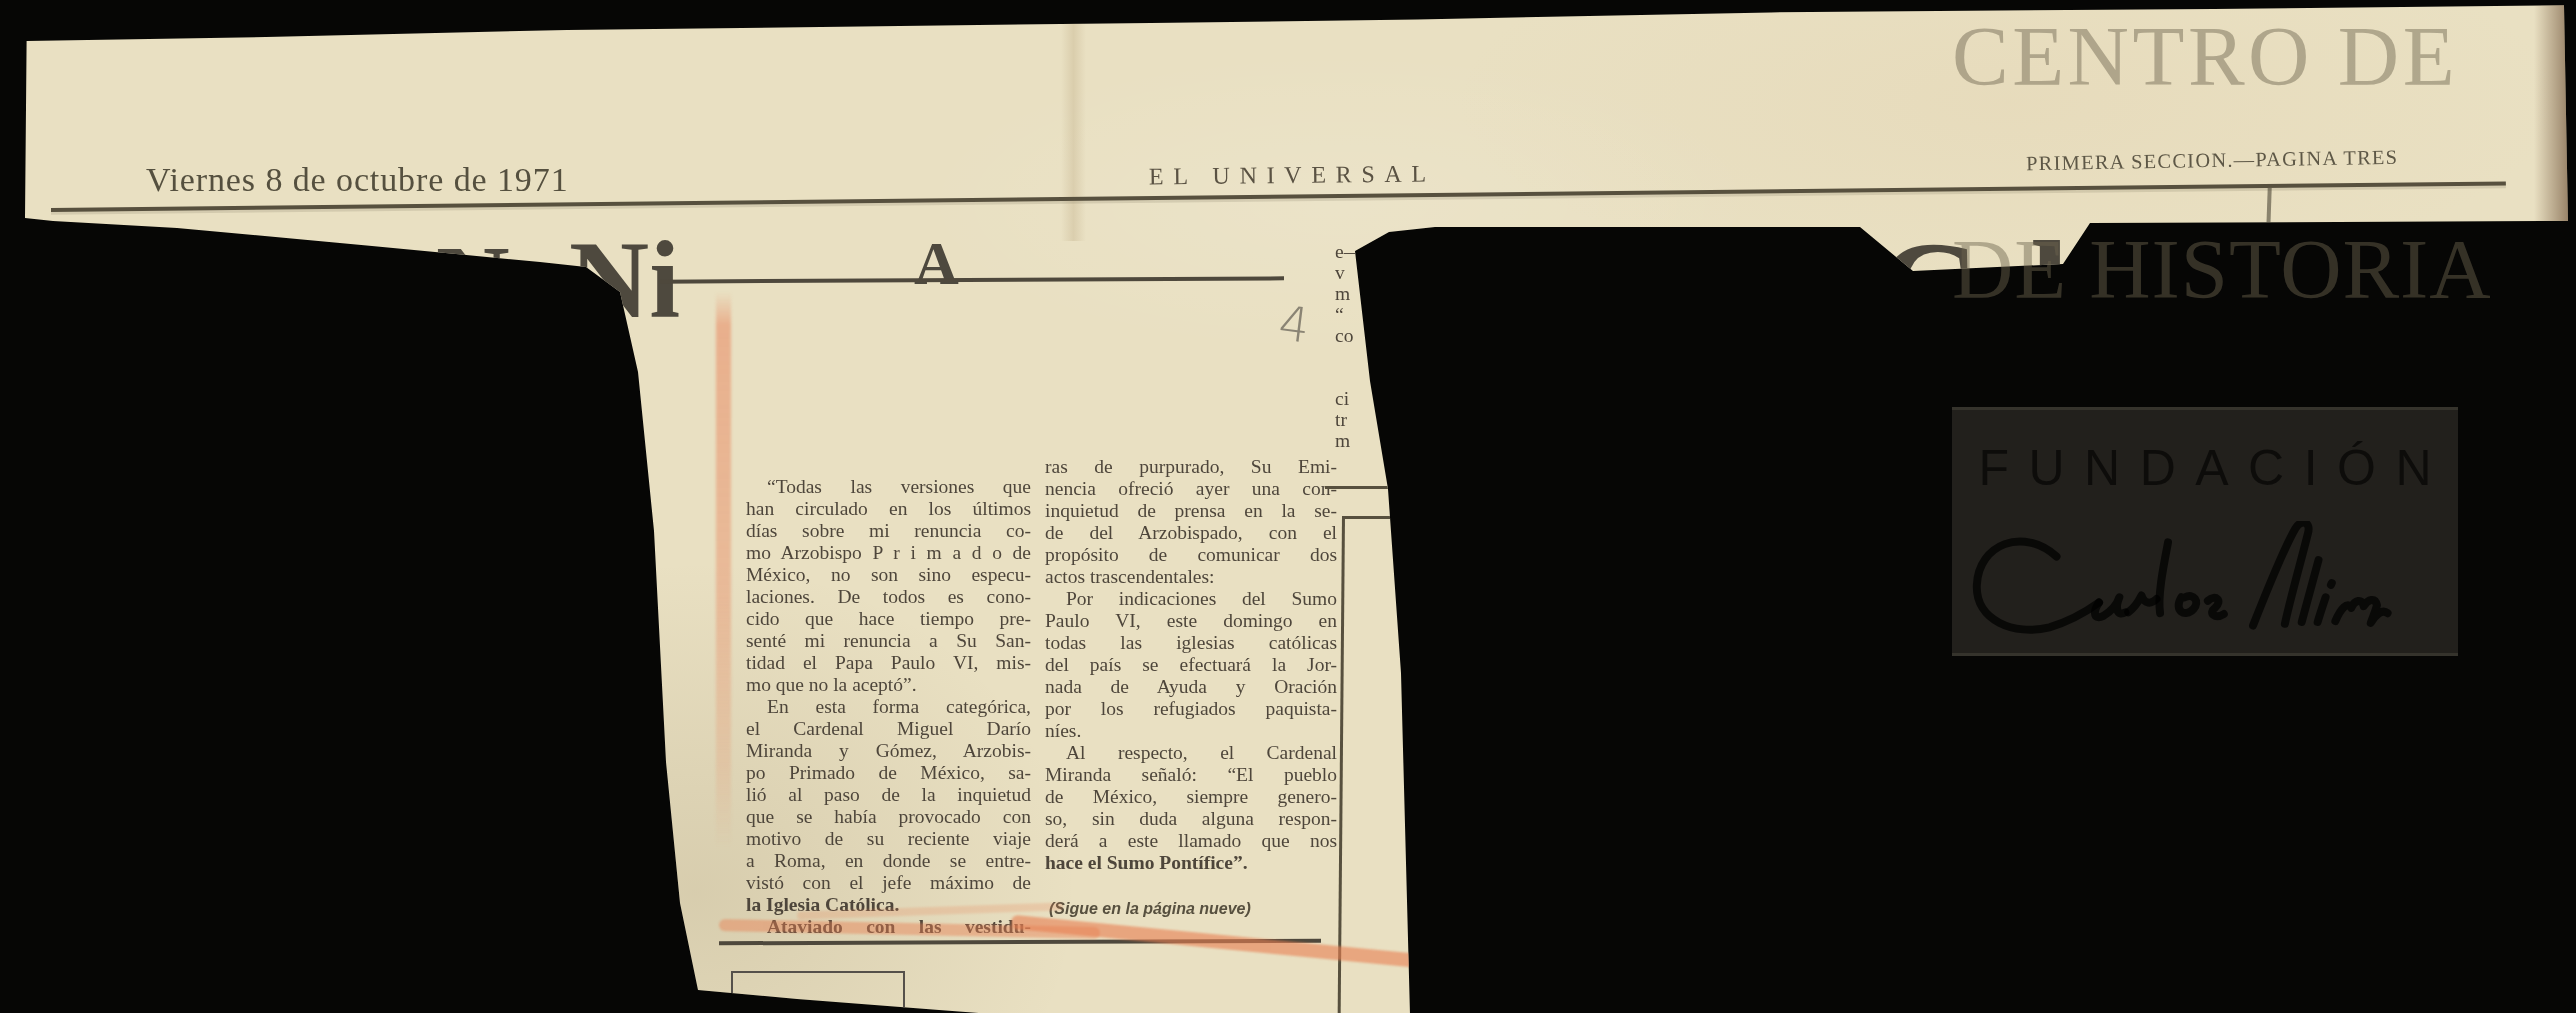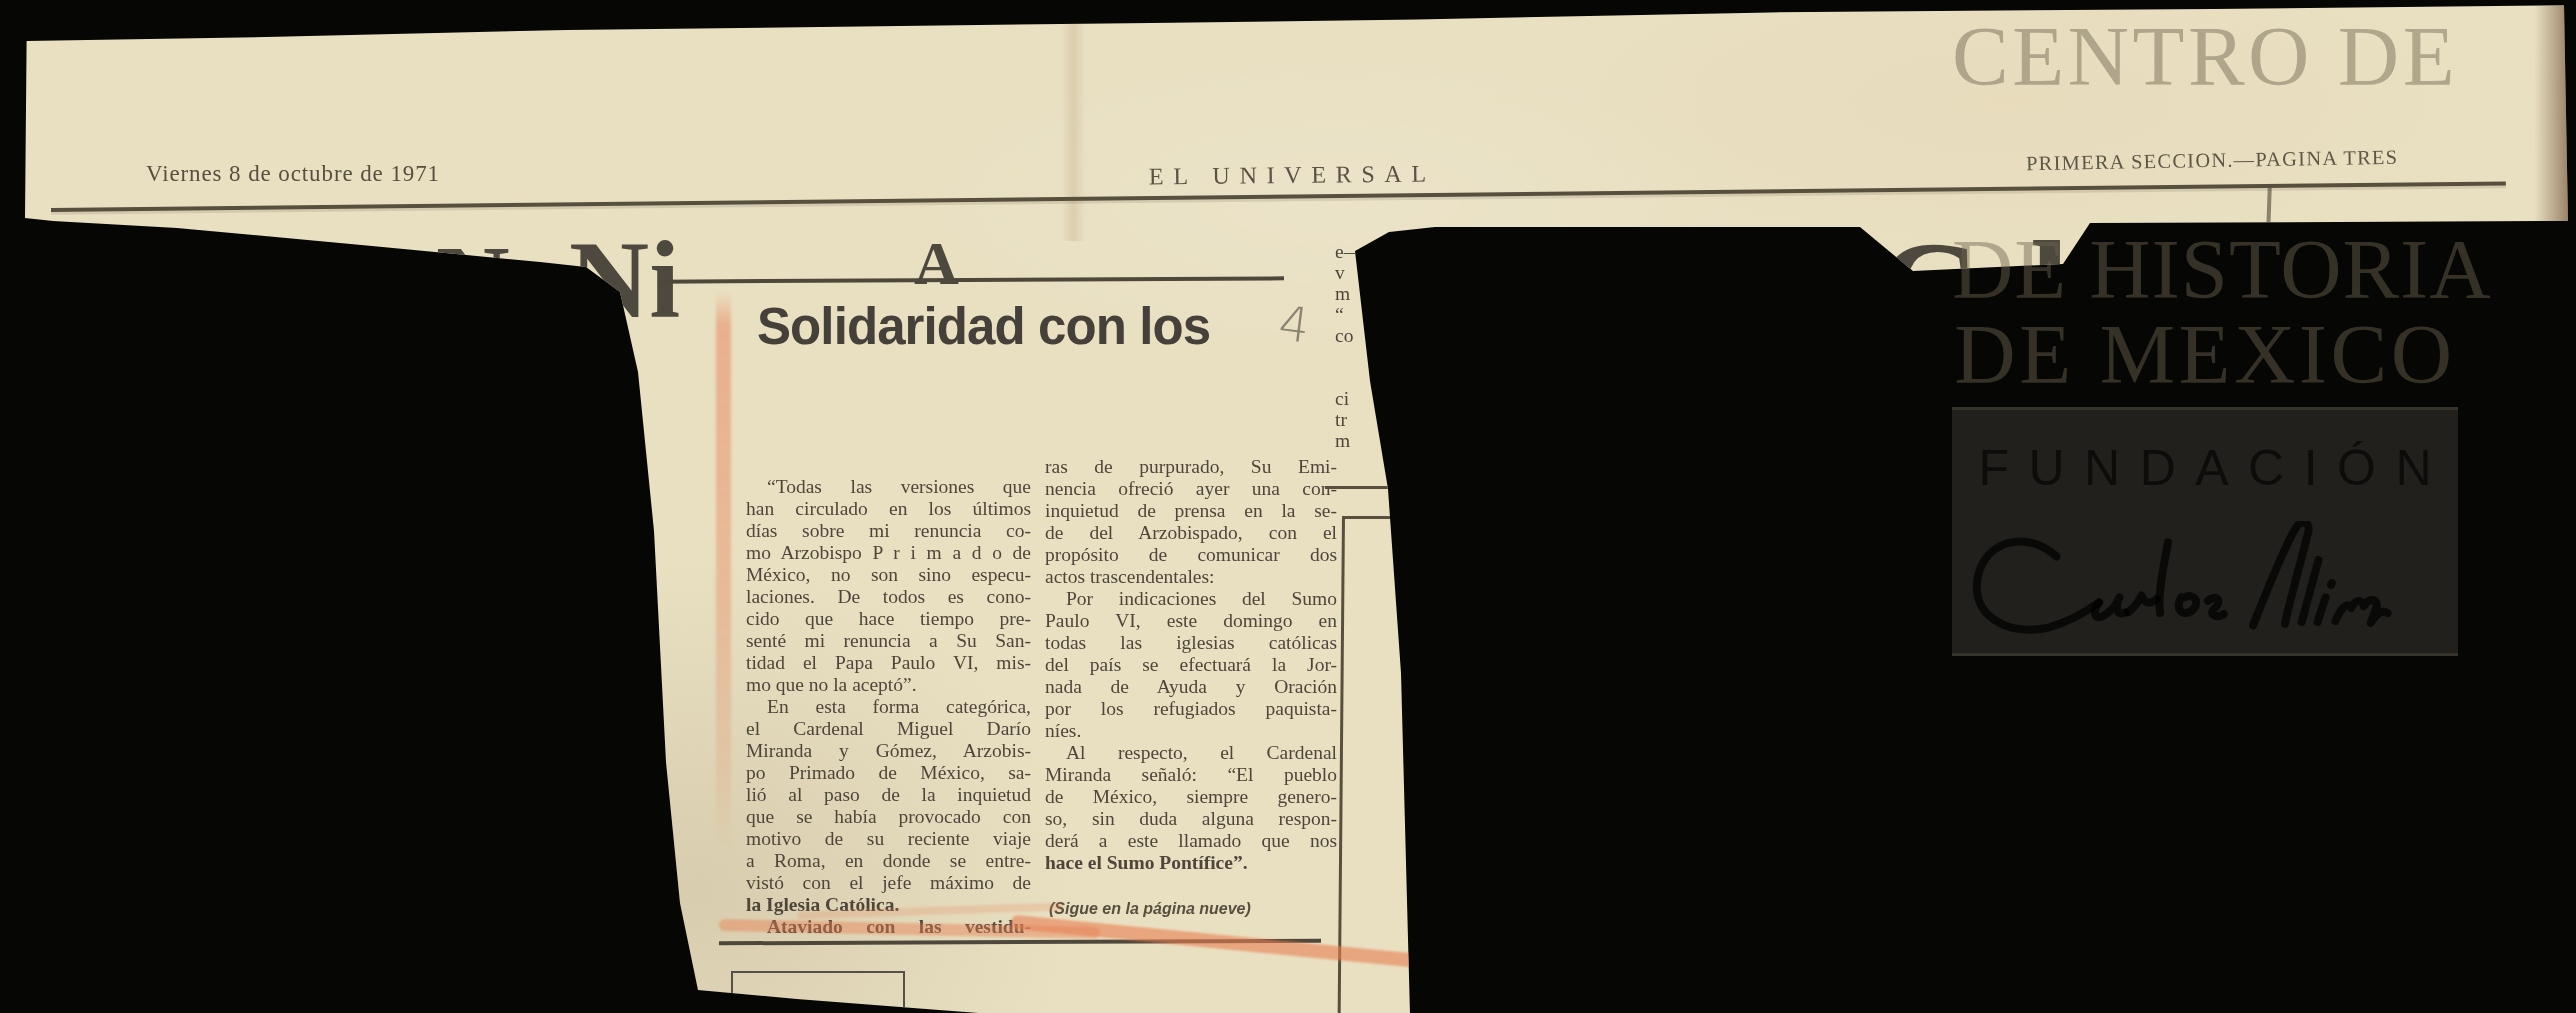--- a/index.html
+++ b/index.html
@@ -16,21 +16,21 @@
       2568px 221px, 2090px 223px, 2063px 264px, 1913px 271px, 1860px 227px, 1435px 227px,
       1389px 232px, 1355px 251px, 1370px 381px, 1388px 489px, 1401px 673px, 1410px 1014px,
       992px 1014px, 939px 1010px, 797px 999px, 698px 990px,
       680px 903px, 666px 762px, 654px 531px, 638px 372px, 620px 292px,
       586px 267px, 540px 262px, 372px 246px, 177px 228px, 53px 221px, 25px 218px);}
   .crease{position:absolute;left:1061px;top:19.5px;width:25px;height:221px;
     background:linear-gradient(90deg,transparent,rgba(140,110,60,.16),transparent);}
   .edge-shade{position:absolute;left:2534px;top:0;width:35px;height:478px;
     background:linear-gradient(90deg,transparent,rgba(70,35,12,.5));}
   
-  .date{position:absolute;left:146px;top:161px;font-size:23px;color:#55503f;letter-spacing:0.9px;}
+  .date{position:absolute;left:146px;top:161px;font-size:34px;color:#55503f;letter-spacing:0.9px;}
   .masthead-title{position:absolute;left:1149px;top:162px;font-size:24px;color:#5a5243;letter-spacing:9.7px;transform:rotate(-0.6deg);}
   .section{position:absolute;left:2026px;top:149px;font-size:20.4px;color:#5d5746;letter-spacing:1.3px;transform:rotate(-1deg);white-space:nowrap;}
   .main-rule{position:absolute;left:51px;top:208px;width:2455px;height:3.5px;background:#57503e;
     transform:rotate(-0.62deg);transform-origin:left center;box-shadow:0 2.7px 0 rgba(87,80,62,0.15);}
   
   .bigfrag{position:absolute;color:#3d3930;font-family:"Liberation Serif",serif;font-weight:700;opacity:.9;}
   .frag-a{left:220px;top:218px;font-size:102px;}
   .frag-b{left:436px;top:223px;font-size:102px;}
   .frag-c{left:569px;top:216px;font-size:111px;}
   .frag-d{left:914px;top:228px;font-size:62px;}
@@ -106,21 +106,20 @@
     <span class="bigfrag frag-a">C</span>
         <span class="bigfrag frag-b">N</span>
         <span class="bigfrag frag-c">Ni</span>
         <span class="bigfrag frag-d">A</span>
         <span class="bigfrag frag-e">C</span>
         <span class="bigfrag frag-f">l</span>
       </div>
     <div class="stray-tick"></div>
 
     <div class="headline-rule"></div>
-    <div class="headline hl1">Solidaridad con los</div>
     <div class="hand-mark">4</div>
 
     <div class="col col1">
 
     <div class="ln j i">“Todas las versiones que</div>
         <div class="ln j">han circulado en los últimos</div>
         <div class="ln j">días sobre mi renuncia co-</div>
         <div class="ln j">mo Arzobispo P r i m a d o de</div>
         <div class="ln j">México, no son sino especu-</div>
         <div class="ln j">laciones. De todos es cono-</div>
@@ -186,21 +185,20 @@
 
     <div class="crayon crayon-v"></div>
     <div class="crayon crayon-d3"></div>
     <div class="crayon crayon-d1"></div>
     <div class="crayon crayon-d2"></div>
   </div>
 
   <div class="watermark">
     <div class="wm-line wm-l1">CENTRO DE</div>
     <div class="wm-line wm-l3">DE HISTORIA</div>
-    <div class="wm-line wm-l4">DE MEXICO</div>
     <div class="wm-hr wm-hr1"></div>
     <div class="wm-panel"></div>
     <div class="wm-foundation">FUNDACIÓN</div>
     <svg class="wm-signature" width="478" height="133" viewBox="0 0 540 150">
       <path d="M100,40 C62,6 12,26 10,72 C8,112 52,130 92,120 C116,113 134,102 148,92"></path>
       <path d="M148,92 C140,104 143,112 153,107 C163,101 169,92 171,86 C166,98 168,108 178,103"></path>
       <path d="M181,103 C189,97 193,90 196,84 C199,94 207,94 213,88"></path>
       <path d="M226,24 C221,50 214,84 217,104"></path>
       <path d="M241,86 C232,101 245,110 255,99 C262,91 255,81 245,86"></path>
       <path d="M271,90 C280,82 288,90 279,98 C271,104 279,111 289,105"></path>

